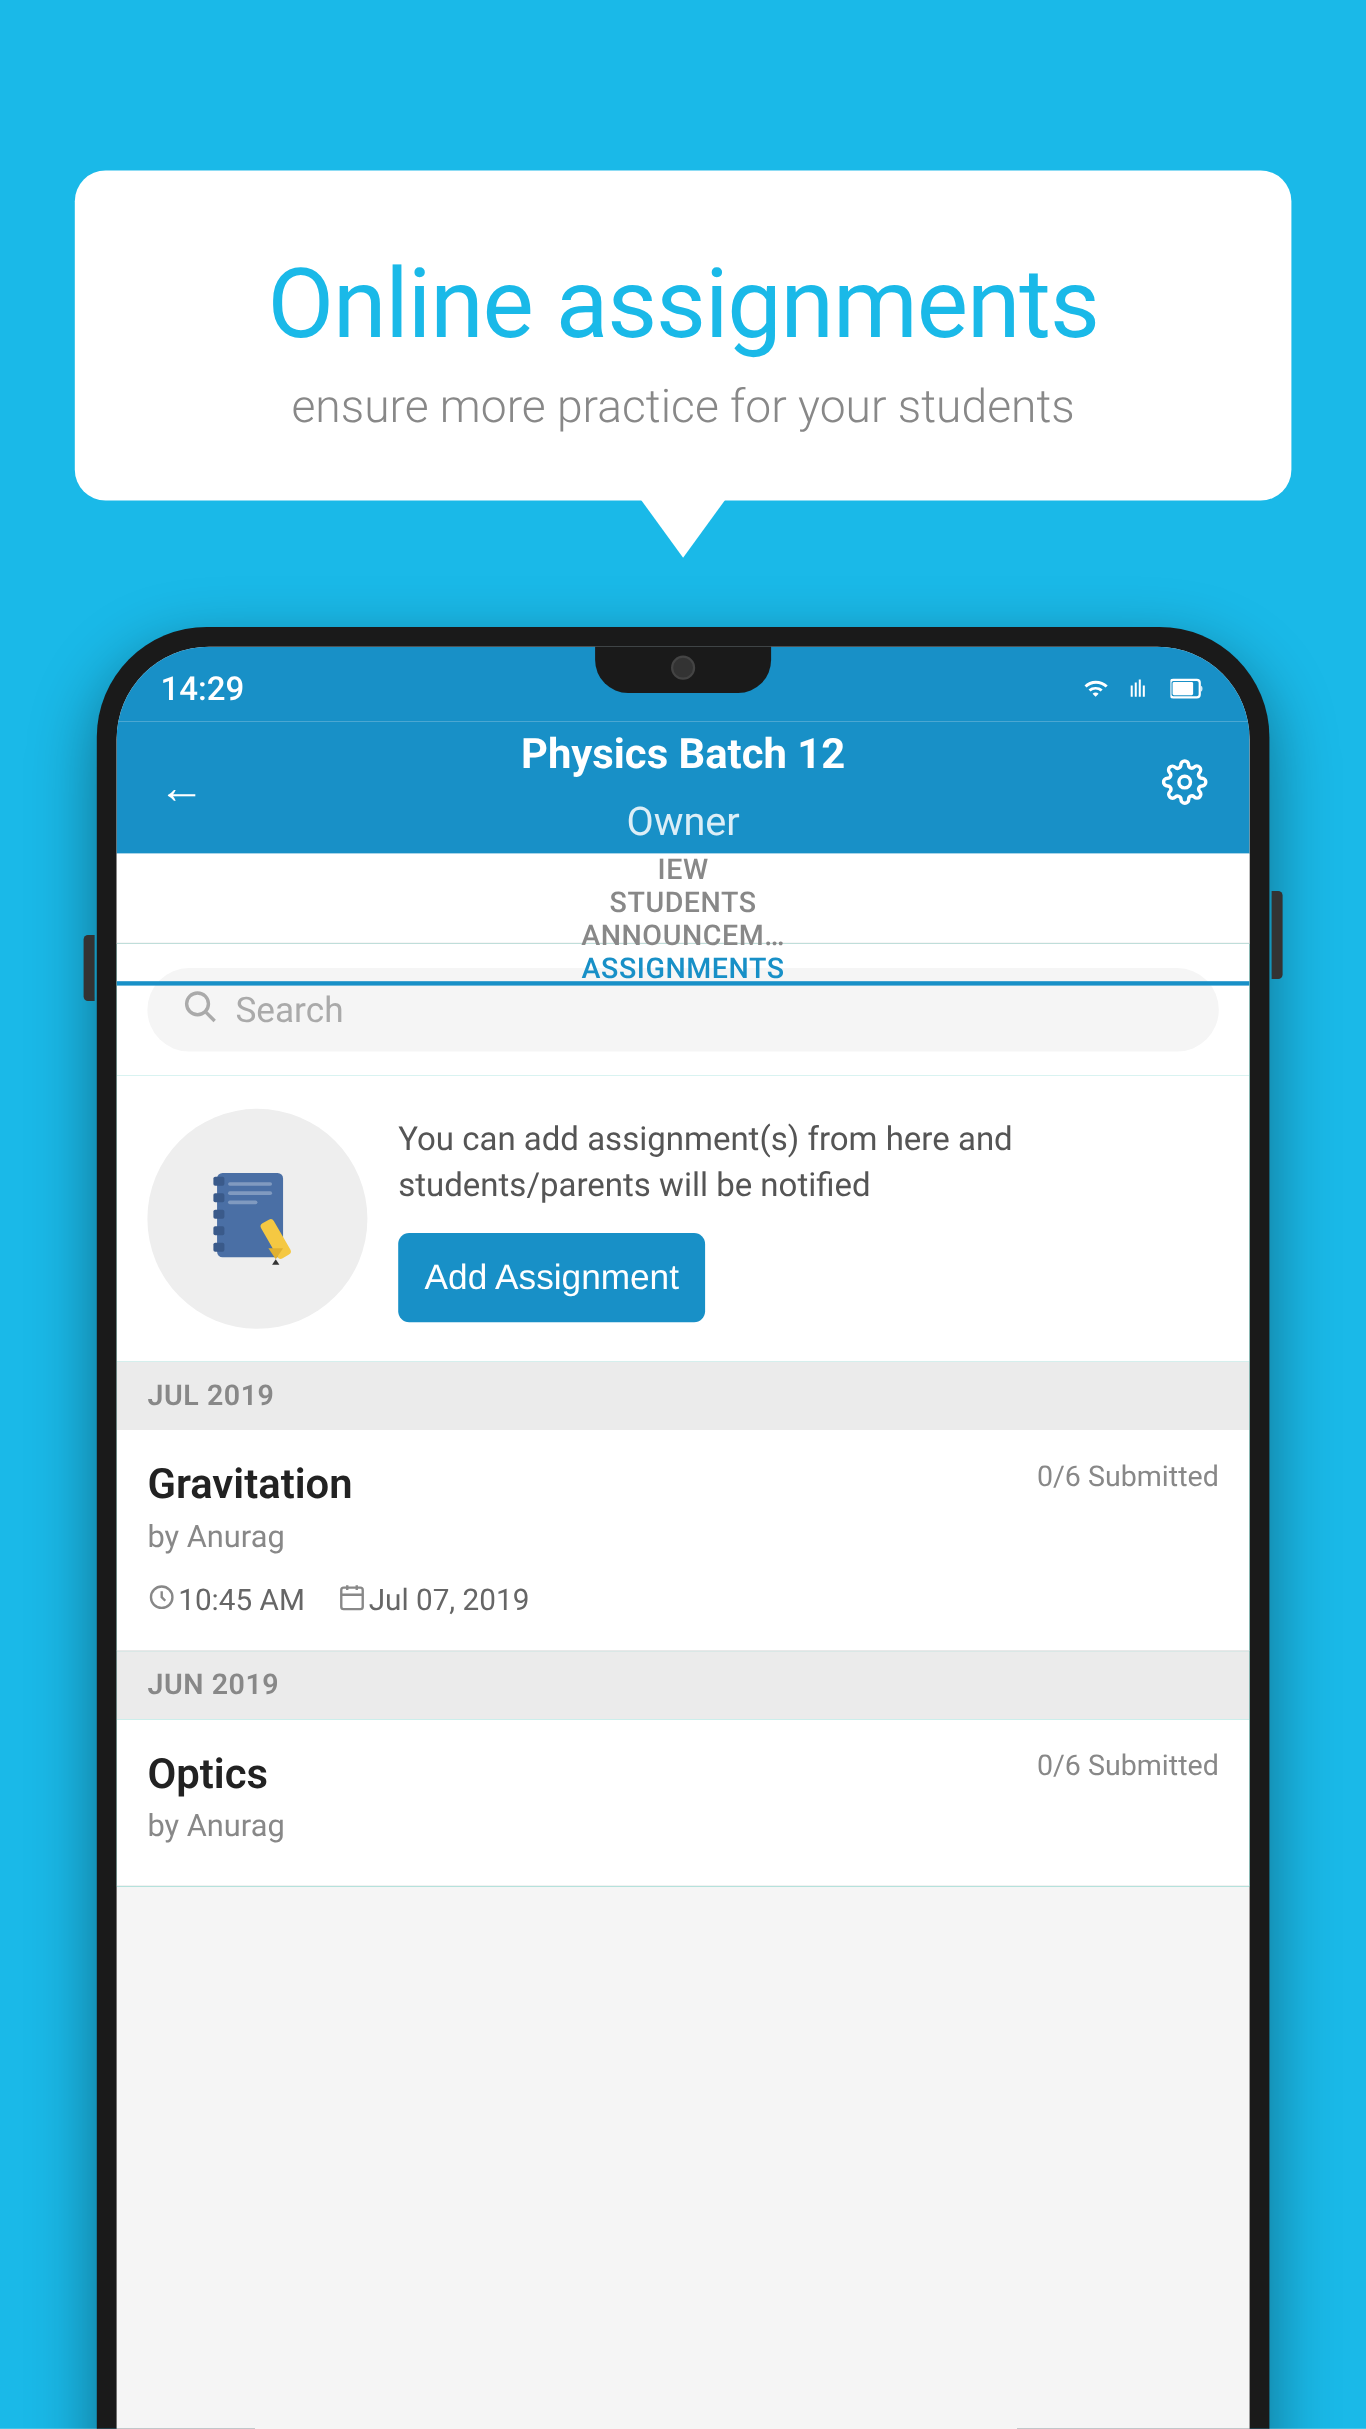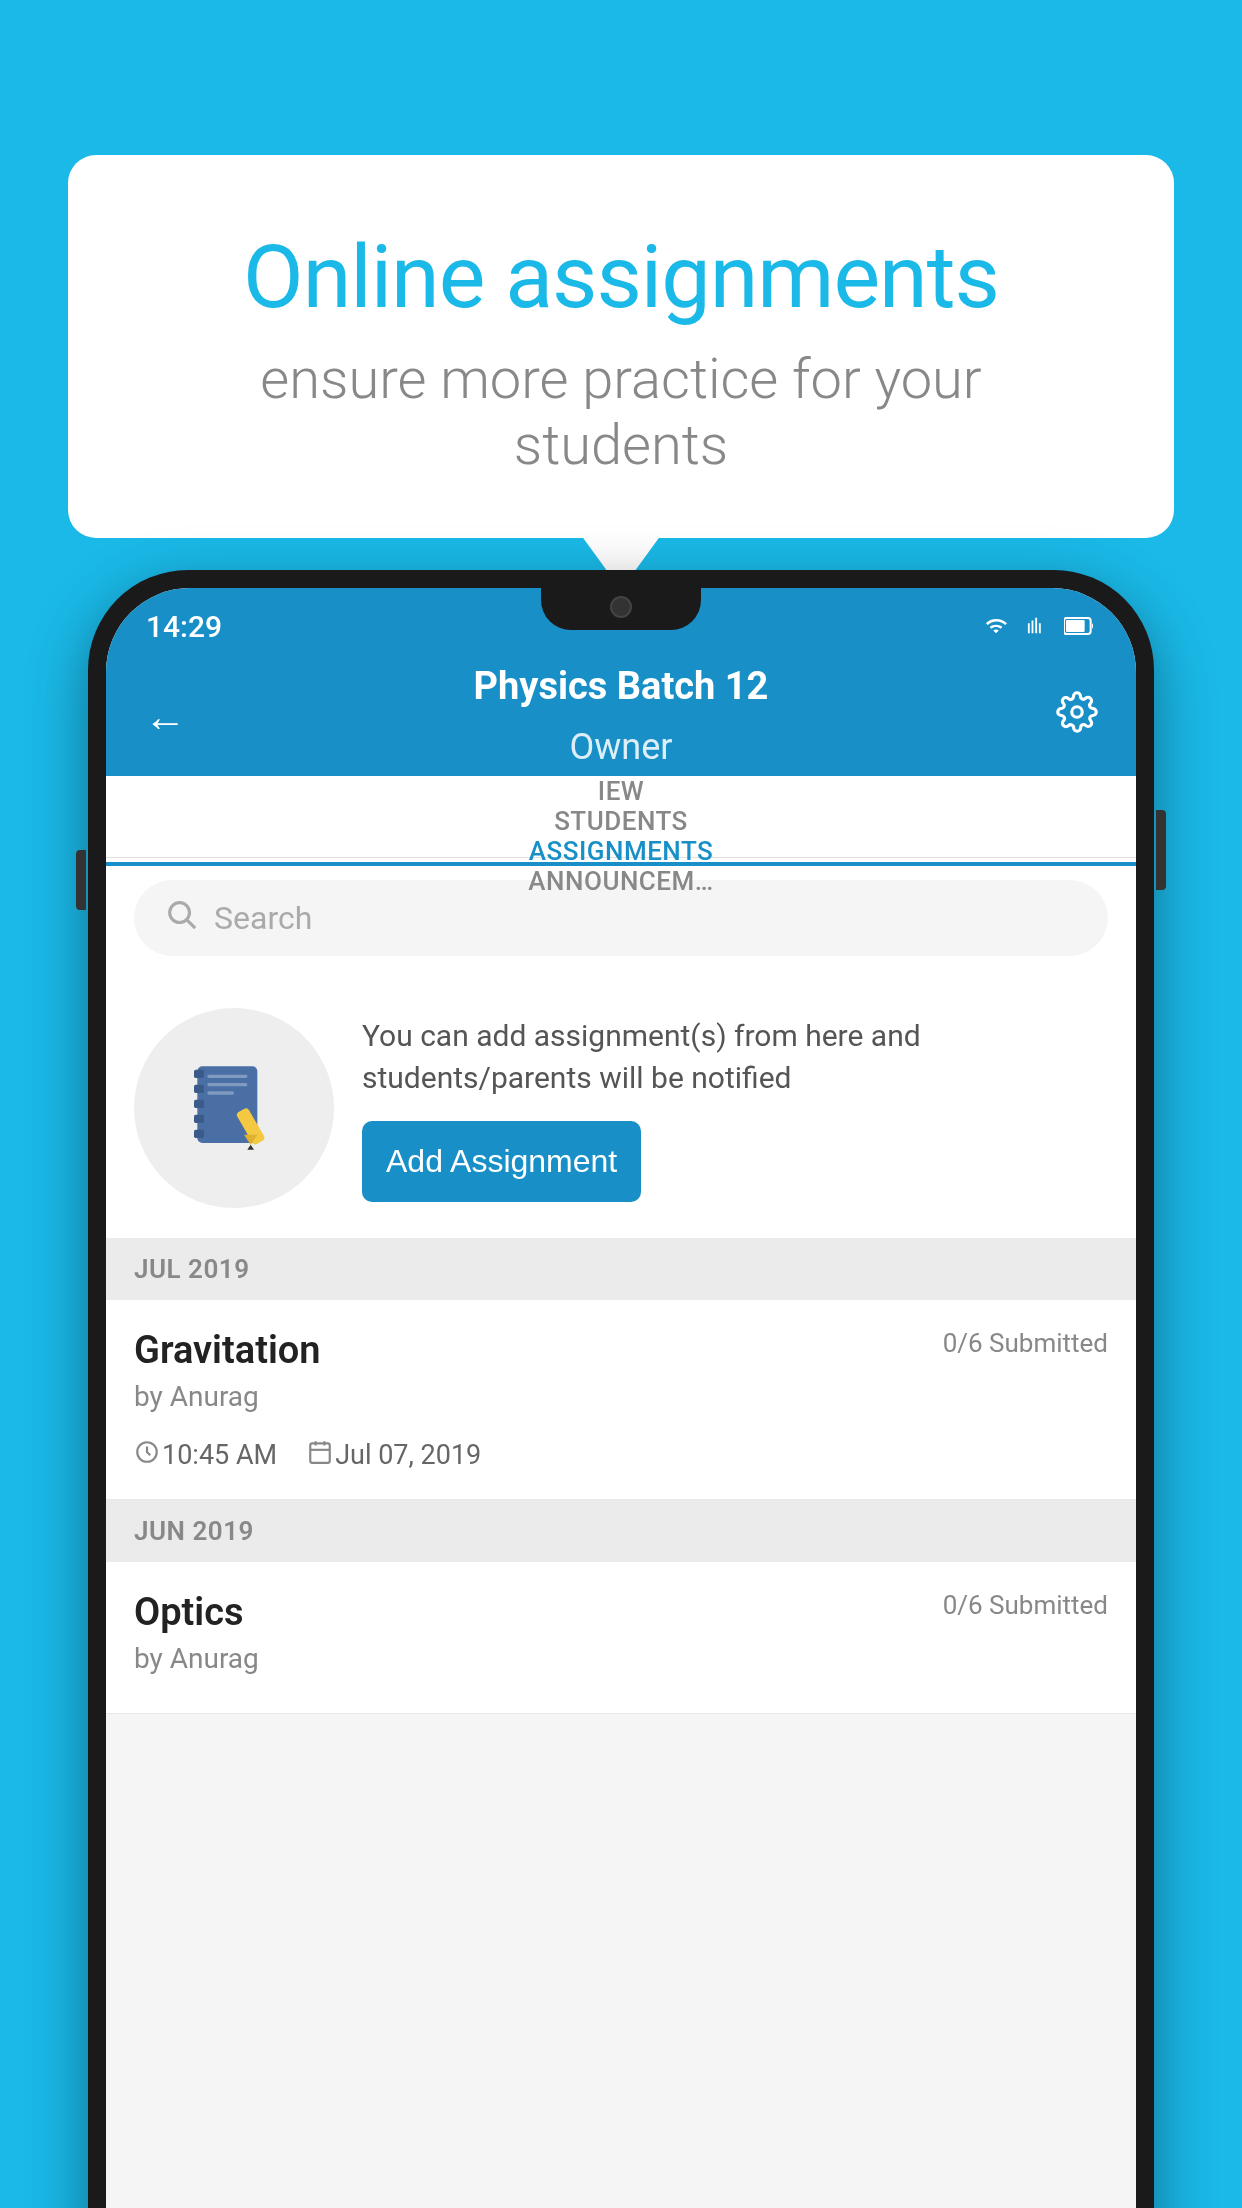--- a/index.html
+++ b/index.html
@@ -43,21 +43,21 @@
 
     .speech-bubble h1 {
       font-size: 88px;
       color: #1ab9e8;
       font-weight: 400;
       text-align: center;
       letter-spacing: -1px;
     }
 
     .speech-bubble p {
-      font-size: 56px;
+      font-size: 42px;
       color: #888;
       text-align: center;
       margin-top: 18px;
       font-weight: 300;
     }
 
     
     .phone-container {
       position: absolute;
       top: 570px;
@@ -420,25 +420,25 @@
         </span>
       </div>
 
       <div class="tabs-bar">
         <div class="tab-item">
           <span>IEW</span>
         </div>
         <div class="tab-item">
           <span>STUDENTS</span>
         </div>
+        <div class="tab-item">
+          <span>ANNOUNCEM…</span>
+        </div>
         <div class="tab-item active">
           <span>ASSIGNMENTS</span>
-        </div>
-        <div class="tab-item">
-          <span>ANNOUNCEM…</span>
         </div>
       </div>
 
       <div class="screen-content">
 
         <div class="search-container">
           <div class="search-bar">
             <span class="search-icon-svg">
               <svg width="34" height="34" viewBox="0 0 24 24" fill="none" stroke="#aaa" stroke-width="2.2">
                 <circle cx="11" cy="11" r="7"></circle>

